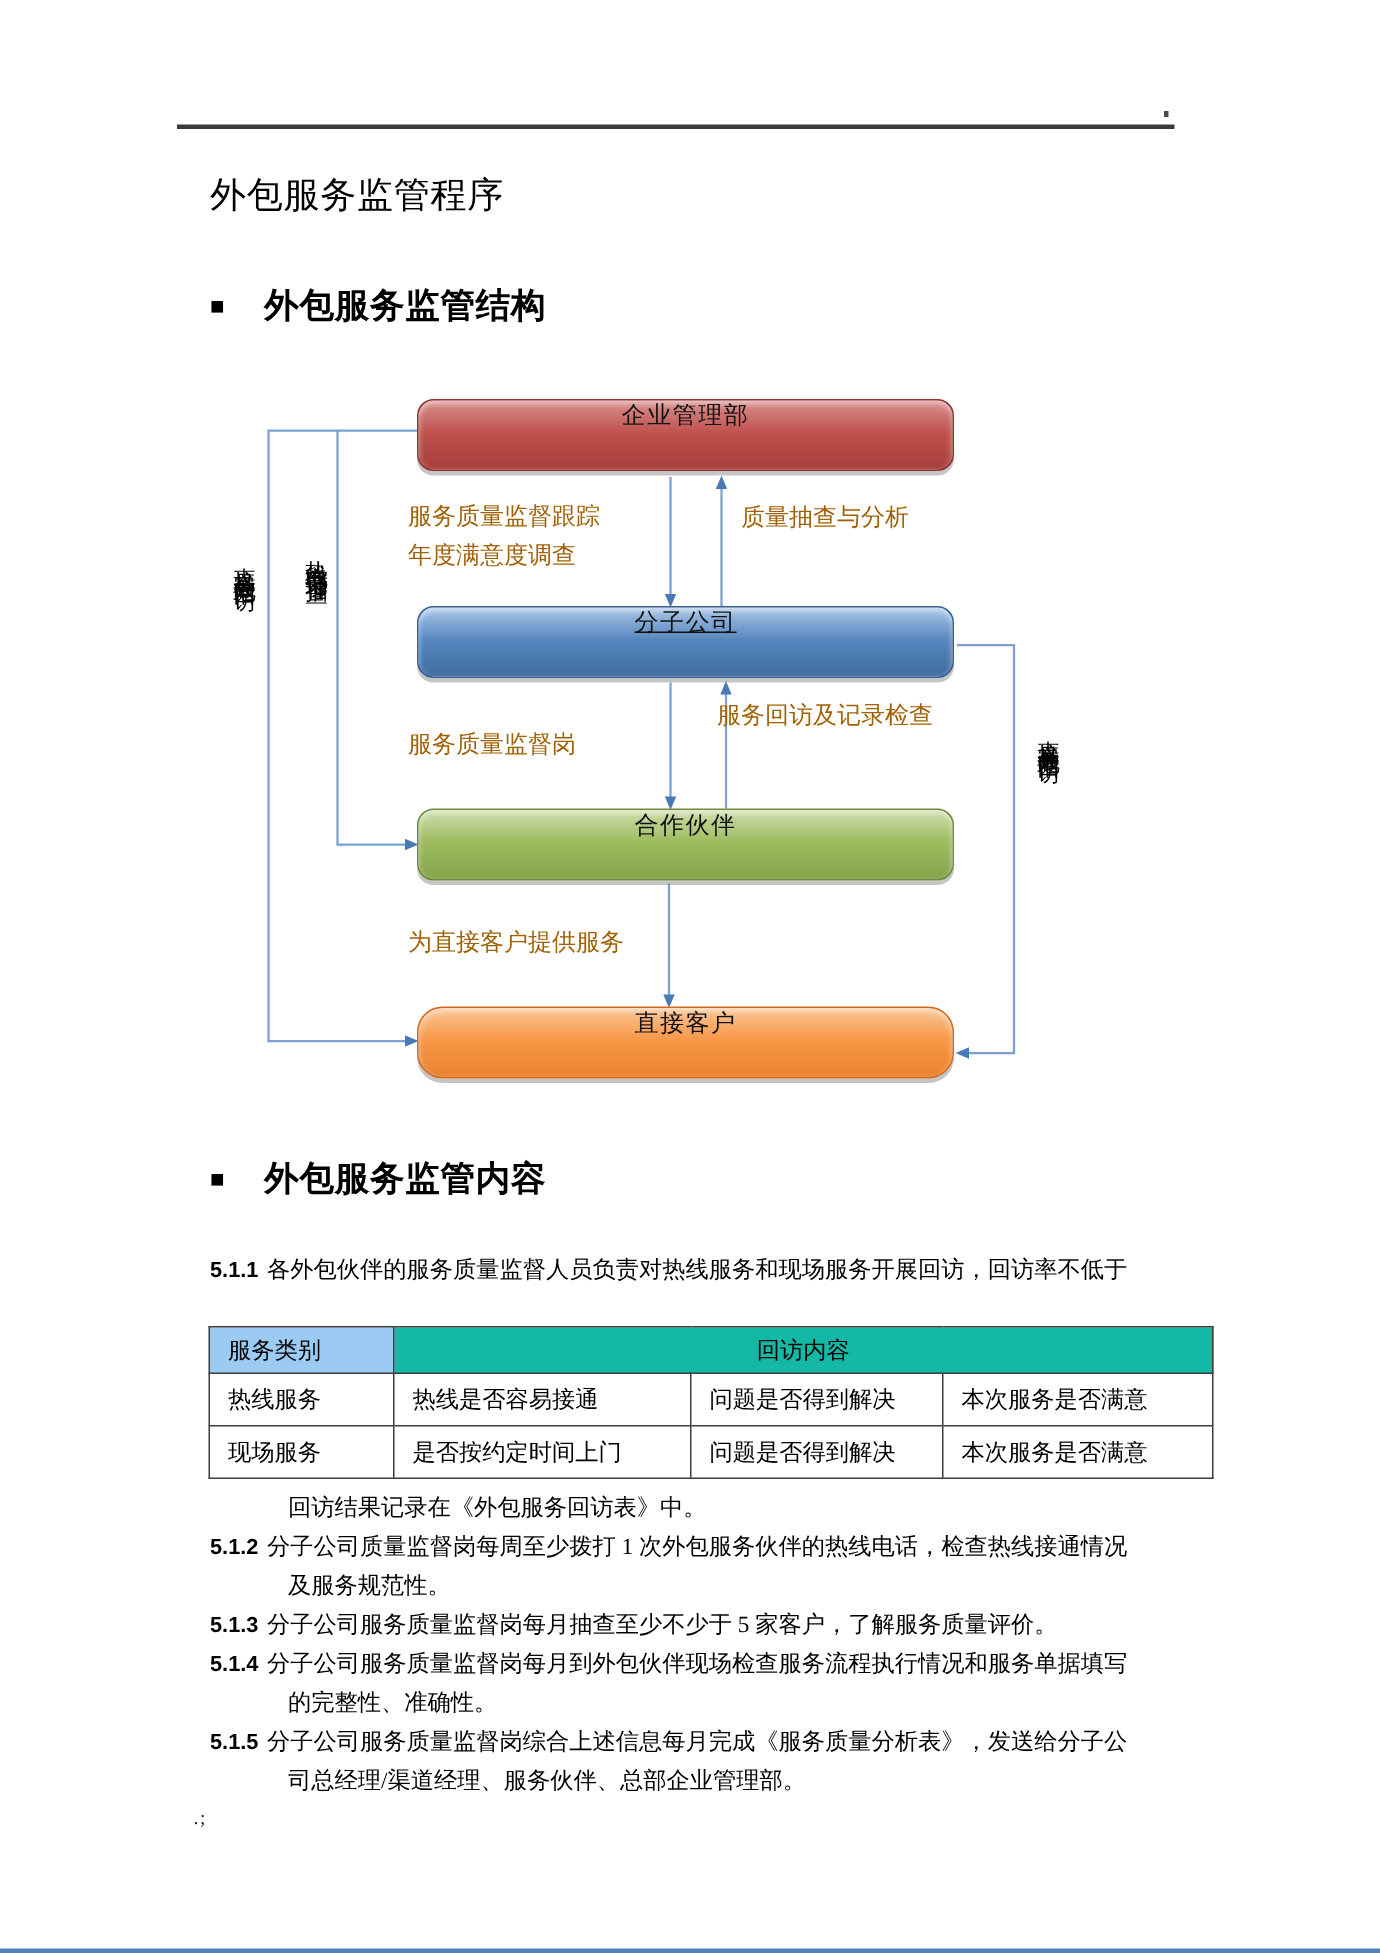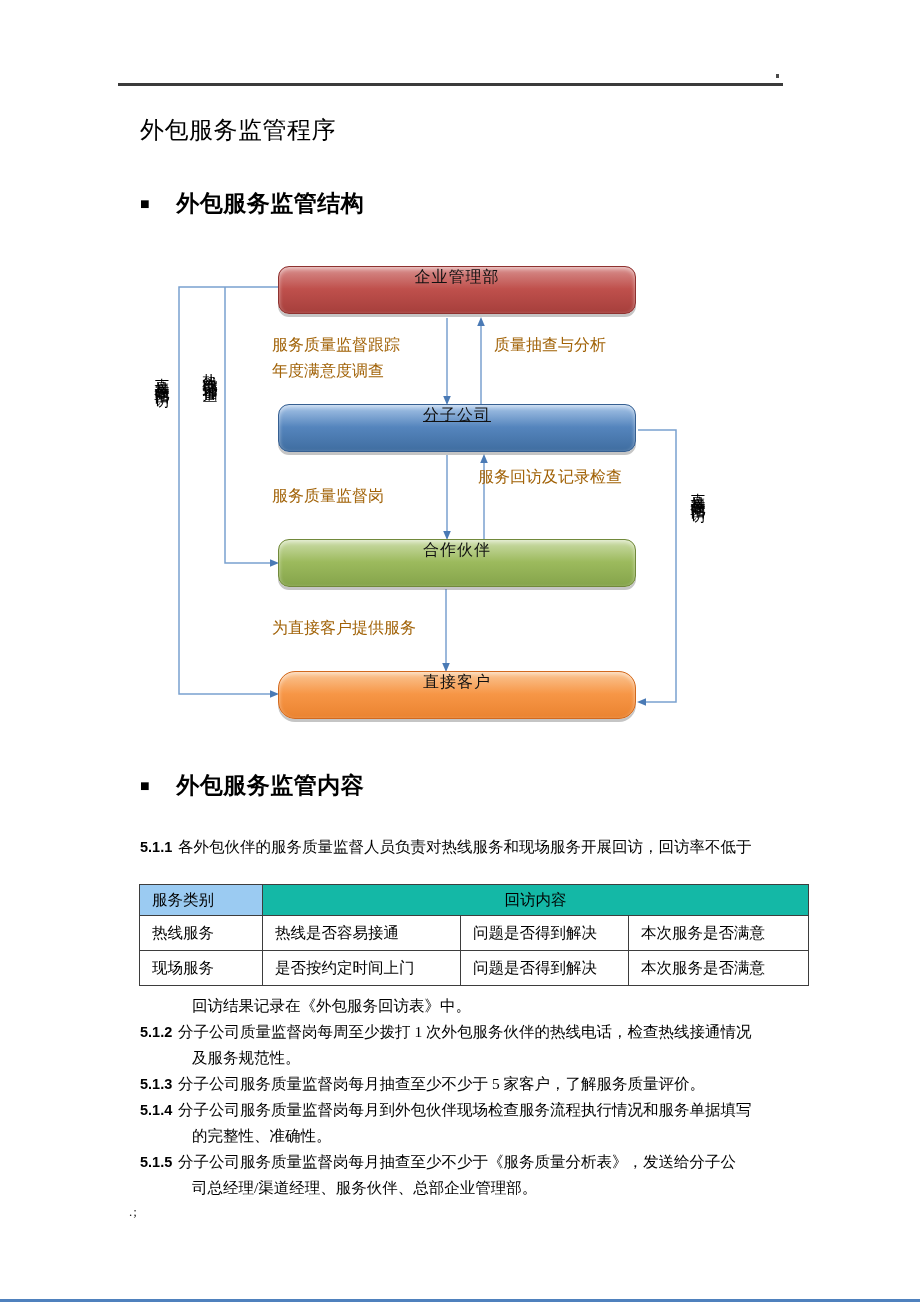--- a/index.html
+++ b/index.html
@@ -164,19 +164,19 @@
     <div class="pline wrap2">及服务规范性。</div>
   </div>
   <div>
     <div class="pline"><span class="num">5.1.3</span><span>分子公司服务质量监督岗每月抽查至少不少于 5 家客户，了解服务质量评价。</span></div>
   </div>
   <div>
     <div class="pline"><span class="num">5.1.4</span><span>分子公司服务质量监督岗每月到外包伙伴现场检查服务流程执行情况和服务单据填写</span></div>
     <div class="pline wrap2">的完整性、准确性。</div>
   </div>
   <div>
-    <div class="pline"><span class="num">5.1.5</span><span>分子公司服务质量监督岗每月抽查至少不少于《服务质量分析表》，发送给分子公</span></div>
+    <div class="pline"><span class="num">5.1.5</span><span>分子公司服务质量监督岗综合上述信息每月完成《服务质量分析表》，发送给分子公</span></div>
     <div class="pline wrap2">司总经理/渠道经理、服务伙伴、总部企业管理部。</div>
   </div>
 </div>
 
 <div class="abs footer-mark">.;</div>
 <div class="abs bottom-line"></div>
 
 </body></html>

